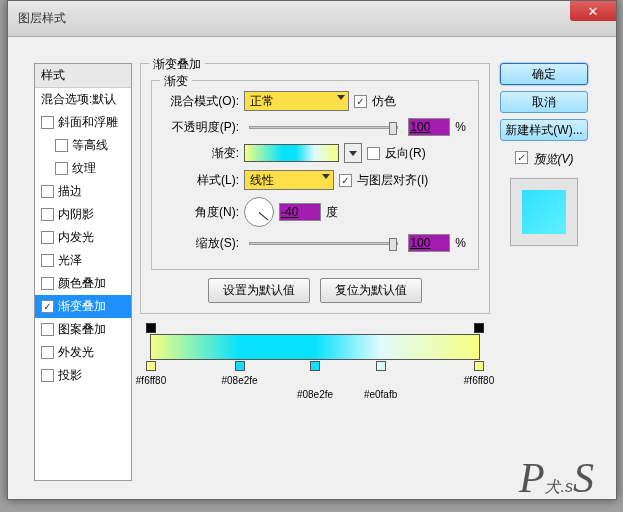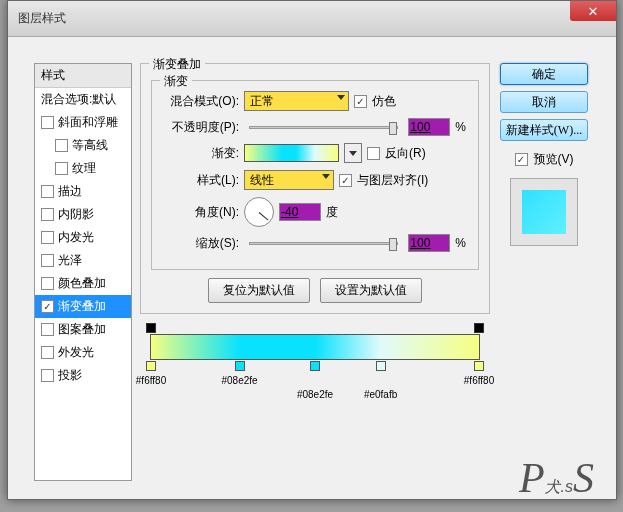--- a/index.html
+++ b/index.html
@@ -32,23 +32,23 @@
 .angle-dial { width: 30px; height: 30px; border: 1px solid #888; border-radius: 50%; background: #fff; position: relative; }
 .angle-line { position: absolute; left: 50%; top: 50%; width: 12px; height: 1px; background: #333; transform-origin: left center; transform: rotate(40deg); }
 .btn-row { display: flex; gap: 10px; justify-content: center; margin-top: 8px; }
 .ps-btn { border: 1px solid #888; background: linear-gradient(#fafafa, #e0e0e0); padding: 3px 14px; cursor: pointer; border-radius: 2px; }
 .gradient-editor { margin-top: 20px; }
 .big-gradient { height: 26px; border: 1px solid #555; background: linear-gradient(90deg, #f6ff80 0%, #08e2fe 27%, #08e2fe 50%, #e0fafb 70%, #f6ff80 100%); position: relative; margin: 0 10px; }
 .stop-top { position: absolute; top: -12px; width: 10px; height: 10px; background: #000; border: 1px solid #333; transform: translateX(-50%); }
 .stop-bot { position: absolute; bottom: -12px; width: 10px; height: 10px; border: 1px solid #555; transform: translateX(-50%); }
 .stop-label { position: absolute; top: 40px; transform: translateX(-50%); font-size: 10px; white-space: nowrap; }
 .right-panel { width: 92px; display: flex; flex-direction: column; gap: 6px; align-items: center; }
-.main-btn { width: 88px; height: 22px; border: 1px solid #5aa0d0; background: linear-gradient(#d0f0ff, #a0e0ff); border-radius: 3px; cursor: pointer; display: flex; align-items: center; justify-content: center; font-family: Liberation Serif, serif; }
+.main-btn { width: 88px; height: 22px; border: 1px solid #5aa0d0; background: linear-gradient(#d0f0ff, #a0e0ff); border-radius: 3px; cursor: pointer; display: flex; align-items: center; justify-content: center; }
 .main-btn.default { border: 1px solid #2070b0; box-shadow: 0 0 2px #4090d0; }
-.preview-row { display: flex; align-items: center; gap: 6px; margin-top: 4px; }
+.preview-row { display: flex; gap: 6px; margin-top: 4px; font-style: italic; }
 .preview-box { width: 68px; height: 68px; border: 1px solid #aaa; background: #e4e4e4; display: flex; align-items: center; justify-content: center; margin-top: 4px; }
 .preview-inner { width: 44px; height: 44px; background: linear-gradient(135deg, #30e0ff, #60f0ff); }
 .watermark { position: absolute; right: 29px; bottom: 10px; font-size: 42px; color: #444; font-family: cursive; font-style: italic; opacity: 0.9; pointer-events: none; }
 .watermark .small { font-size: 16px; }
 </style>
 </head>
 <body>
 
 <div class="window">
   <div class="titlebar">
@@ -168,22 +168,22 @@
           <div class="row">
             <span class="row-label">缩放(S):</span>
             <div class="slider-track">
                 <div class="slider-thumb" style="left:calc(100% - 8px)"></div>
               </div>
             <input class="num-input" value="100" style="">
             <span>%</span>
           </div>
         </div>
         <div class="btn-row">
+          <div class="ps-btn">设置为默认值</div>
           <div class="ps-btn">复位为默认值</div>
-          <div class="ps-btn">设置为默认值</div>
         </div>
       </div>
 
       <div class="gradient-editor">
         <div class="big-gradient">
           <div class="stop-top" style="left:0%"></div>
           <div class="stop-top" style="left:100%"></div>
           <div class="stop-bot" style="left:0%;background:#f6ff80"></div>
           <div class="stop-bot" style="left:27%;background:#08e2fe"></div>
           <div class="stop-bot" style="left:50%;background:#08e2fe"></div>

